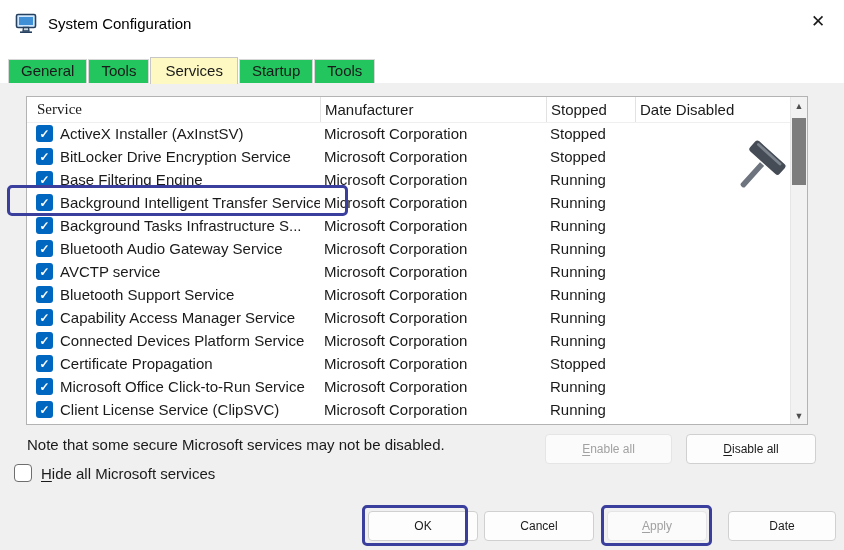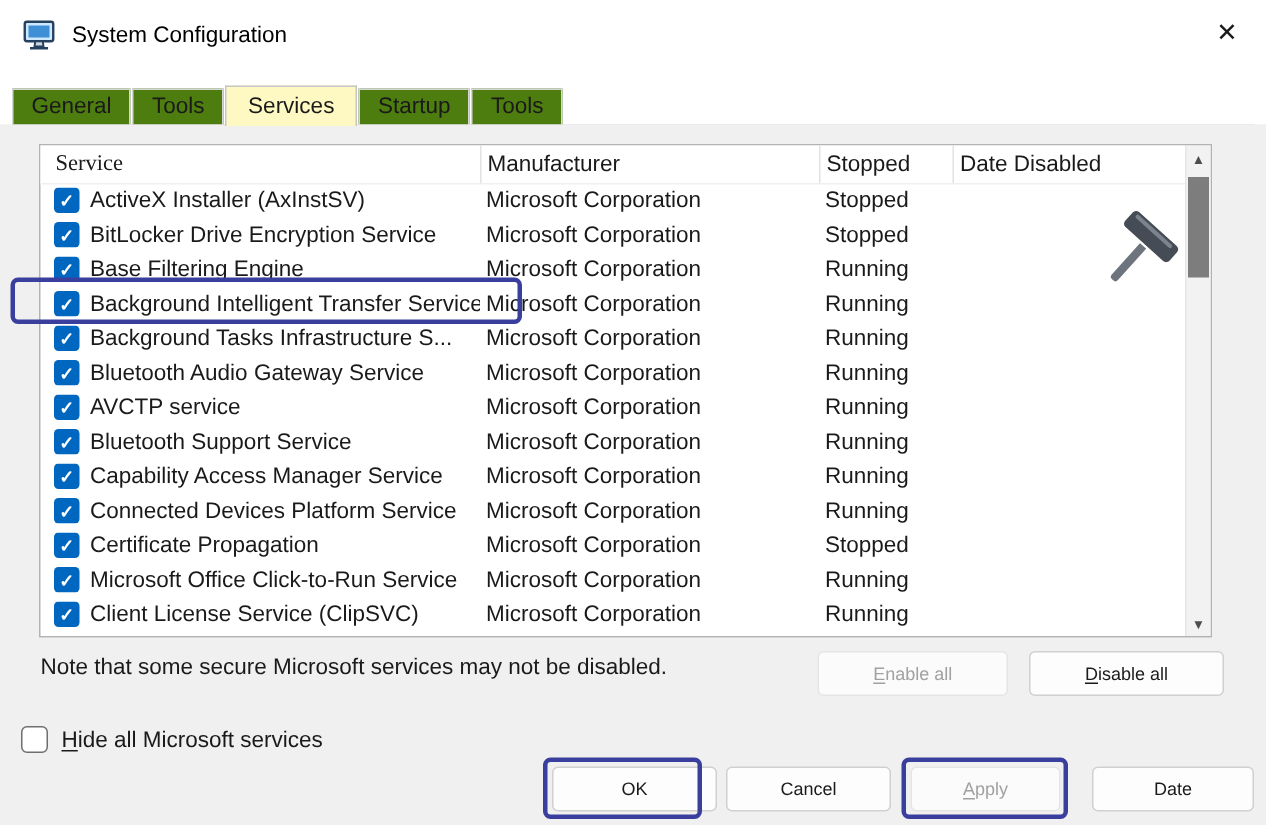--- a/index.html
+++ b/index.html
@@ -8,21 +8,21 @@
     background:#f0f0f0;color:#1a1a1a;
     font-family:"Liberation Sans",sans-serif;font-size:15px;
   }
   
   .top{position:absolute;top:0;left:0;width:100%;height:83px;background:#ffffff;}
   .titlebar{position:absolute;top:0;left:0;right:0;height:46px;display:flex;align-items:center;padding-left:14px;box-sizing:border-box;}
   .app-icon{width:24px;height:24px;margin-right:10px;flex:0 0 auto;}
   .title{font-size:15px;color:#000;}
   .close-btn{position:absolute;right:4px;top:2px;width:44px;height:38px;display:flex;align-items:center;justify-content:center;font-size:17px;color:#1a1a1a;cursor:pointer;background:none;border:none;font-family:inherit;}
   .tabbar{position:absolute;left:8px;right:8px;top:56px;height:27px;display:flex;align-items:flex-end;border-bottom:1px solid #d6d6d6;}
-  .tab{box-sizing:border-box;height:24px;line-height:22px;padding:0 12px;border:1px solid #d6d6d6;border-bottom:none;background:#4d7c0f;margin-right:1px;font-size:15px;cursor:pointer;white-space:nowrap;}
+  .tab{box-sizing:border-box;height:24px;line-height:22px;padding:0 12px;border:1px solid #d6d6d6;border-bottom:none;background:#22c55e;margin-right:1px;font-size:15px;cursor:pointer;white-space:nowrap;}
   .tab.active{height:27px;line-height:25px;background:#fef9c3;border-color:#c6c6c6;margin-bottom:-1px;padding:0 14px;position:relative;z-index:2;}
   
   .content{position:absolute;top:83px;left:0;right:0;bottom:0;background:#f0f0f0;}
   .listbox{position:absolute;left:26px;top:13px;width:782px;height:329px;box-sizing:border-box;border:1px solid #b3b3b3;background:#ffffff;}
   .list-header{position:absolute;top:0;left:0;right:17px;height:25px;display:grid;grid-template-columns:293px 226px 89px 1fr;background:#fff;border-bottom:1px solid #efefef;}
   .header-cell{font-size:15px;height:25px;line-height:25px;white-space:nowrap;overflow:hidden;padding-left:4px;box-sizing:border-box;cursor:default;}
   .header-cell.first{padding-left:10px;font-family:Liberation Serif, serif;}
   .header-cell + .header-cell{border-left:1px solid #e2e2e2;}
   .rows{position:absolute;top:25px;left:0;right:17px;bottom:0;overflow:hidden;}
   .row{display:grid;grid-template-columns:293px 226px 89px 1fr;height:23px;align-items:center;}
@@ -35,21 +35,21 @@
   .sb-btn{position:absolute;left:0;right:0;height:17px;display:flex;align-items:center;justify-content:center;font-size:9px;color:#4d4d4d;cursor:pointer;}
   .sb-up{top:0;}
   .sb-down{bottom:0;}
   .sb-thumb{position:absolute;left:1px;right:1px;top:21px;height:67px;background:#7d7d7d;cursor:pointer;}
   
   .note{position:absolute;left:27px;top:353px;font-size:15px;color:#1a1a1a;}
   .btn{box-sizing:border-box;position:absolute;height:30px;border:1px solid #d0d0d0;border-radius:4px;background:#fdfdfd;font-size:12px;font-family:inherit;color:#1b1b1b;cursor:pointer;}
   .btn.disabled{color:#a1a1a1;border-color:#e5e5e5;background:#fbfbfb;cursor:default;}
   #btn-enable{left:545px;top:351px;width:127px;}
   #btn-disable{left:686px;top:351px;width:130px;}
-  .hidecheck{position:absolute;left:14px;top:401px;display:flex;align-items:center;gap:9px;cursor:pointer;}
+  .hidecheck{position:absolute;left:14px;top:381px;display:flex;align-items:center;gap:9px;cursor:pointer;}
   .hide-box{width:18px;height:18px;box-sizing:border-box;border:1px solid #6e6e6e;border-radius:4px;background:#fff;flex:0 0 auto;}
   
   #btn-ok{left:368px;top:428px;width:110px;}
   #btn-cancel{left:484px;top:428px;width:110px;}
   #btn-apply{left:607px;top:428px;width:100px;}
   #btn-help{left:728px;top:428px;width:108px;}
   
   .ann{position:absolute;border:3px solid #3a3f9e;border-radius:5px;pointer-events:none;z-index:10;box-sizing:border-box;background:transparent;}
   #ann-row{left:7px;top:185px;width:341px;height:31px;}
   #ann-ok{left:362px;top:505px;width:106px;height:41px;}

